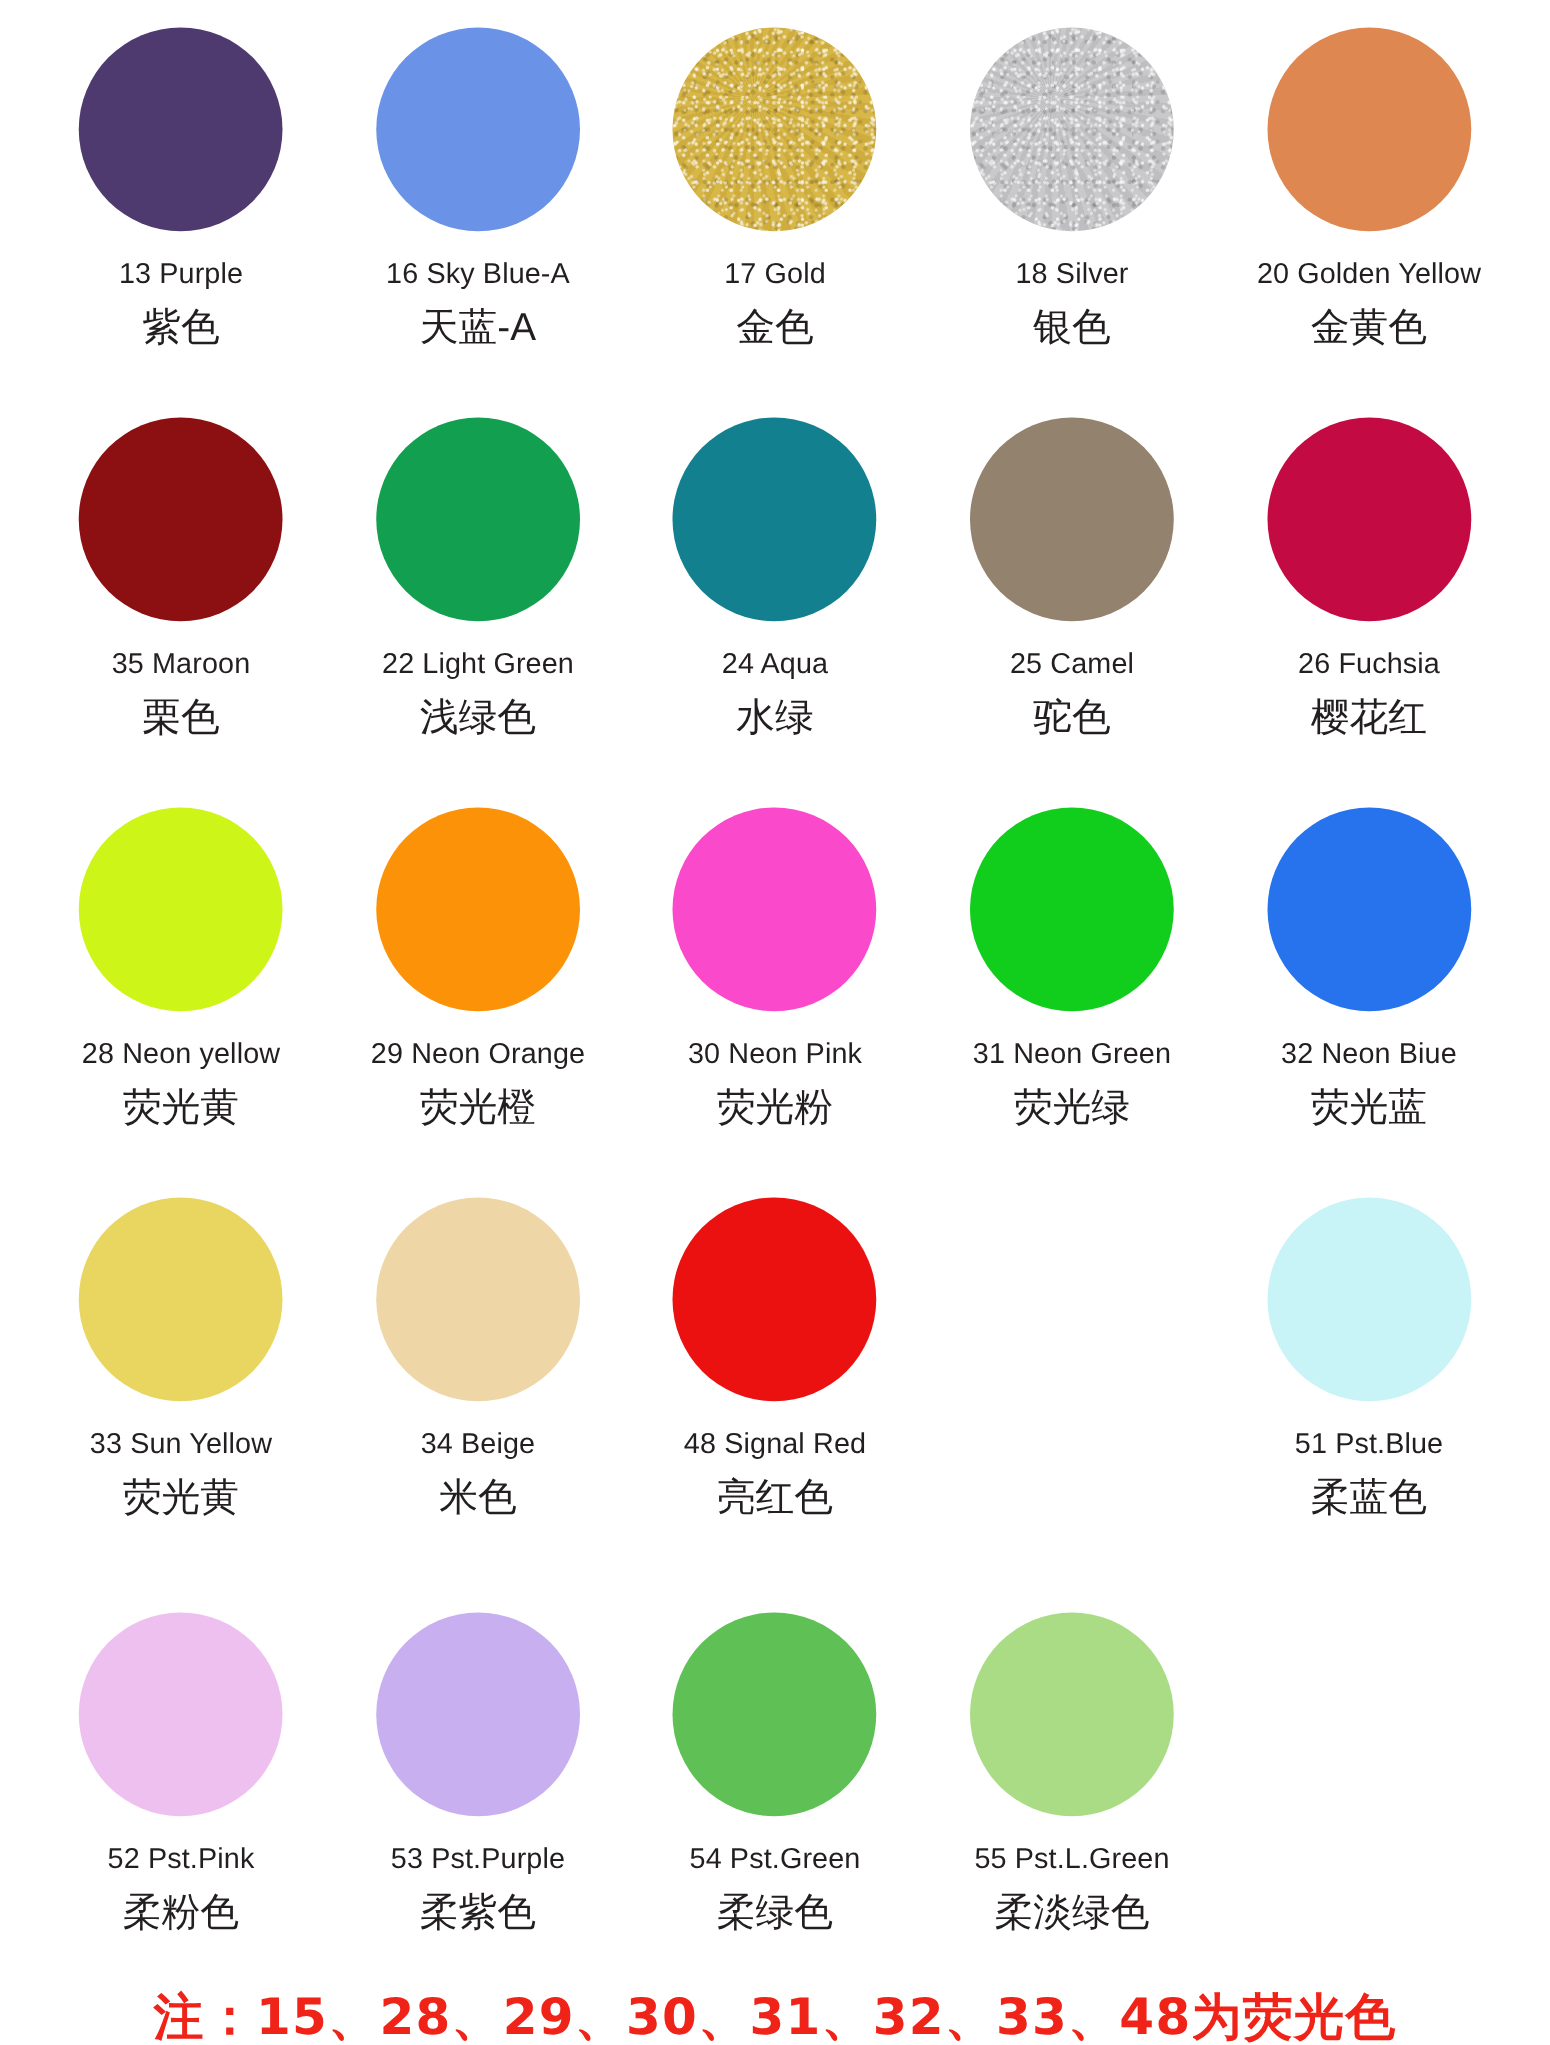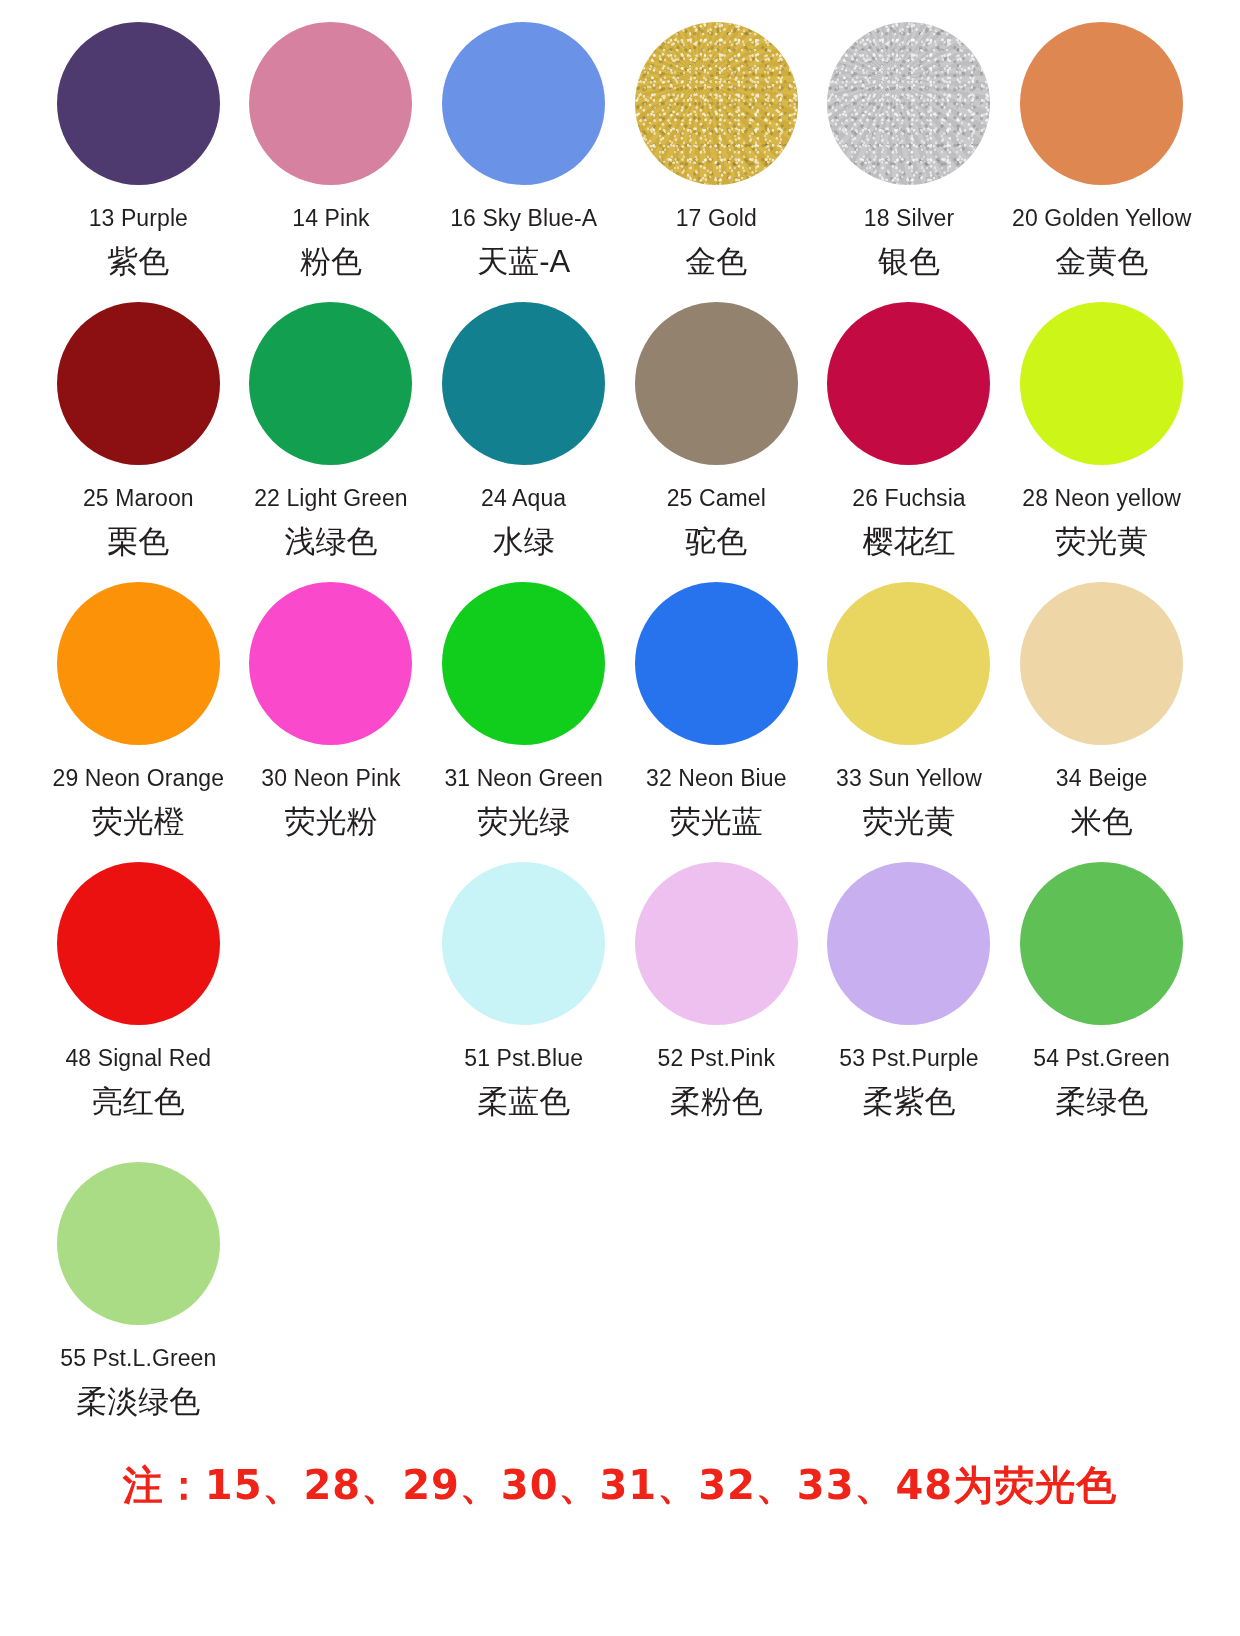--- a/index.html
+++ b/index.html
@@ -19,23 +19,24 @@
 
   .sheet {
     width: 1240px;
     height: 1636px;
     padding: 4px 42px 0 42px;
     position: relative;
   }
 
   .grid {
     display: grid;
-    grid-template-columns: repeat(6, 1fr);
+    grid-template-columns: repeat(5, 1fr);
     column-gap: 0px;
     row-gap: 0px;
+    gap: 32px;
   }
 
   .cell {
     width: 100%;
     height: 280px;
     display: flex;
     flex-direction: column;
     align-items: center;
     justify-content: flex-start;
     padding-top: 8px;
@@ -137,27 +138,20 @@
   <div class="grid" id="grid">
       <div class="cell">
         <div class="swatch-wrap">
           <div class="swatch" style="background: rgb(78, 58, 110);"></div>
         </div>
         <div class="en-label">13 Purple</div>
         <div class="cn-label">紫色</div>
       </div>
       <div class="cell">
         <div class="swatch-wrap">
-          <div class="swatch" style="background: rgb(213, 129, 159);"></div>
-        </div>
-        <div class="en-label">14 Pink</div>
-        <div class="cn-label">粉色</div>
-      </div>
-      <div class="cell">
-        <div class="swatch-wrap">
           <div class="swatch" style="background: rgb(106, 147, 232);"></div>
         </div>
         <div class="en-label">16 Sky Blue-A</div>
         <div class="cn-label">天蓝-A</div>
       </div>
       <div class="cell">
         <div class="swatch-wrap">
           <div class="swatch metallic" style="background: rgb(214, 179, 63);"></div>
         </div>
         <div class="en-label">17 Gold</div>
@@ -174,21 +168,21 @@
         <div class="swatch-wrap">
           <div class="swatch" style="background: rgb(223, 135, 80);"></div>
         </div>
         <div class="en-label">20 Golden Yellow</div>
         <div class="cn-label">金黄色</div>
       </div>
       <div class="cell">
         <div class="swatch-wrap">
           <div class="swatch" style="background: rgb(140, 15, 18);"></div>
         </div>
-        <div class="en-label">25 Maroon</div>
+        <div class="en-label">35 Maroon</div>
         <div class="cn-label">栗色</div>
       </div>
       <div class="cell">
         <div class="swatch-wrap">
           <div class="swatch" style="background: rgb(18, 160, 80);"></div>
         </div>
         <div class="en-label">22 Light Green</div>
         <div class="cn-label">浅绿色</div>
       </div>
       <div class="cell">

